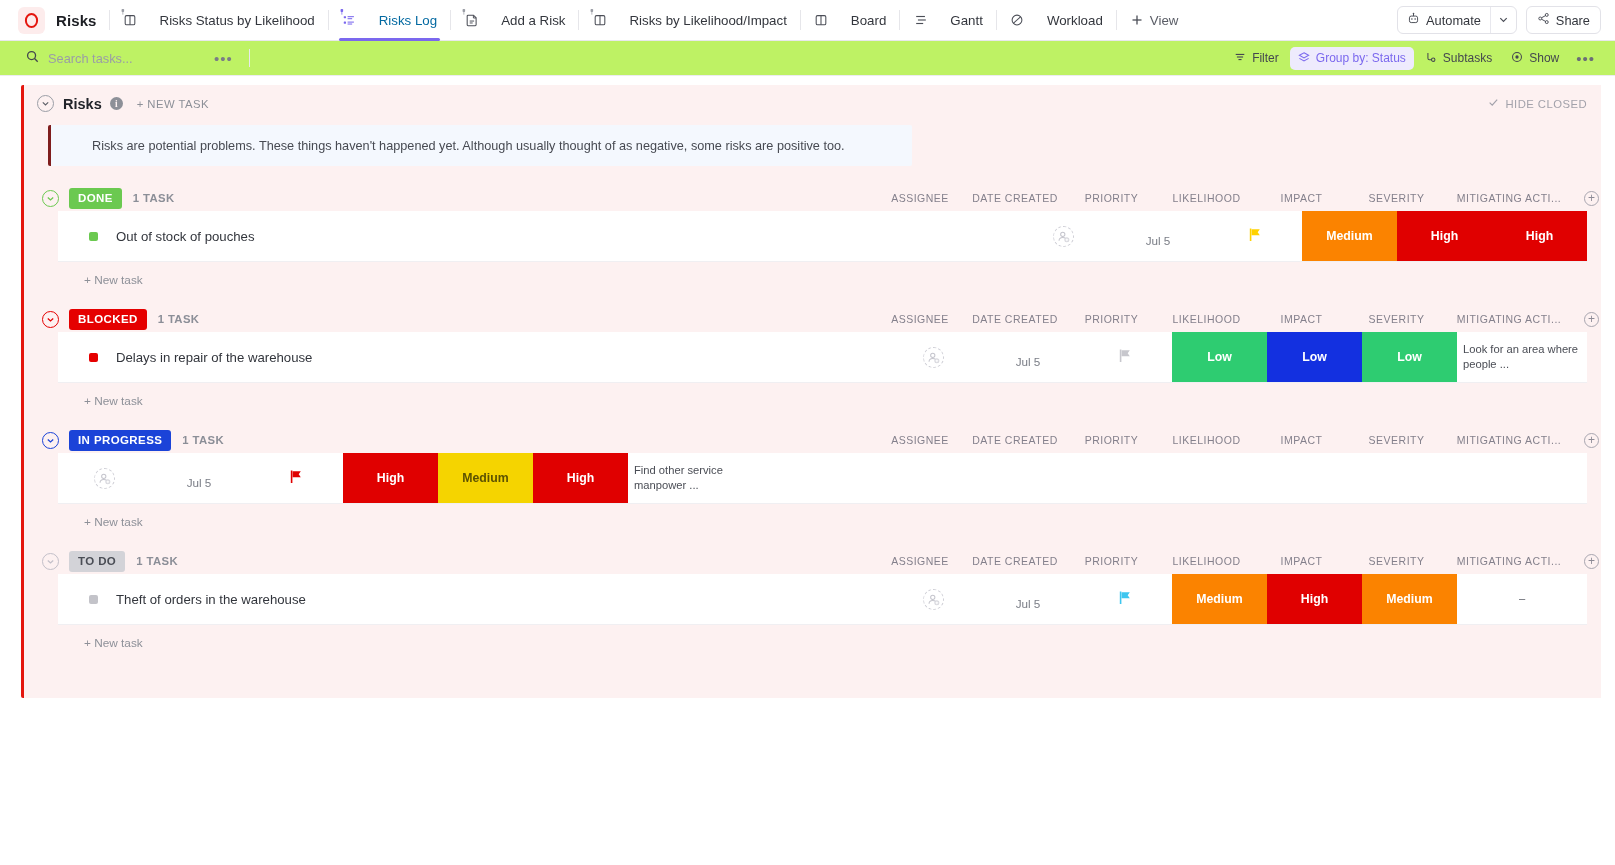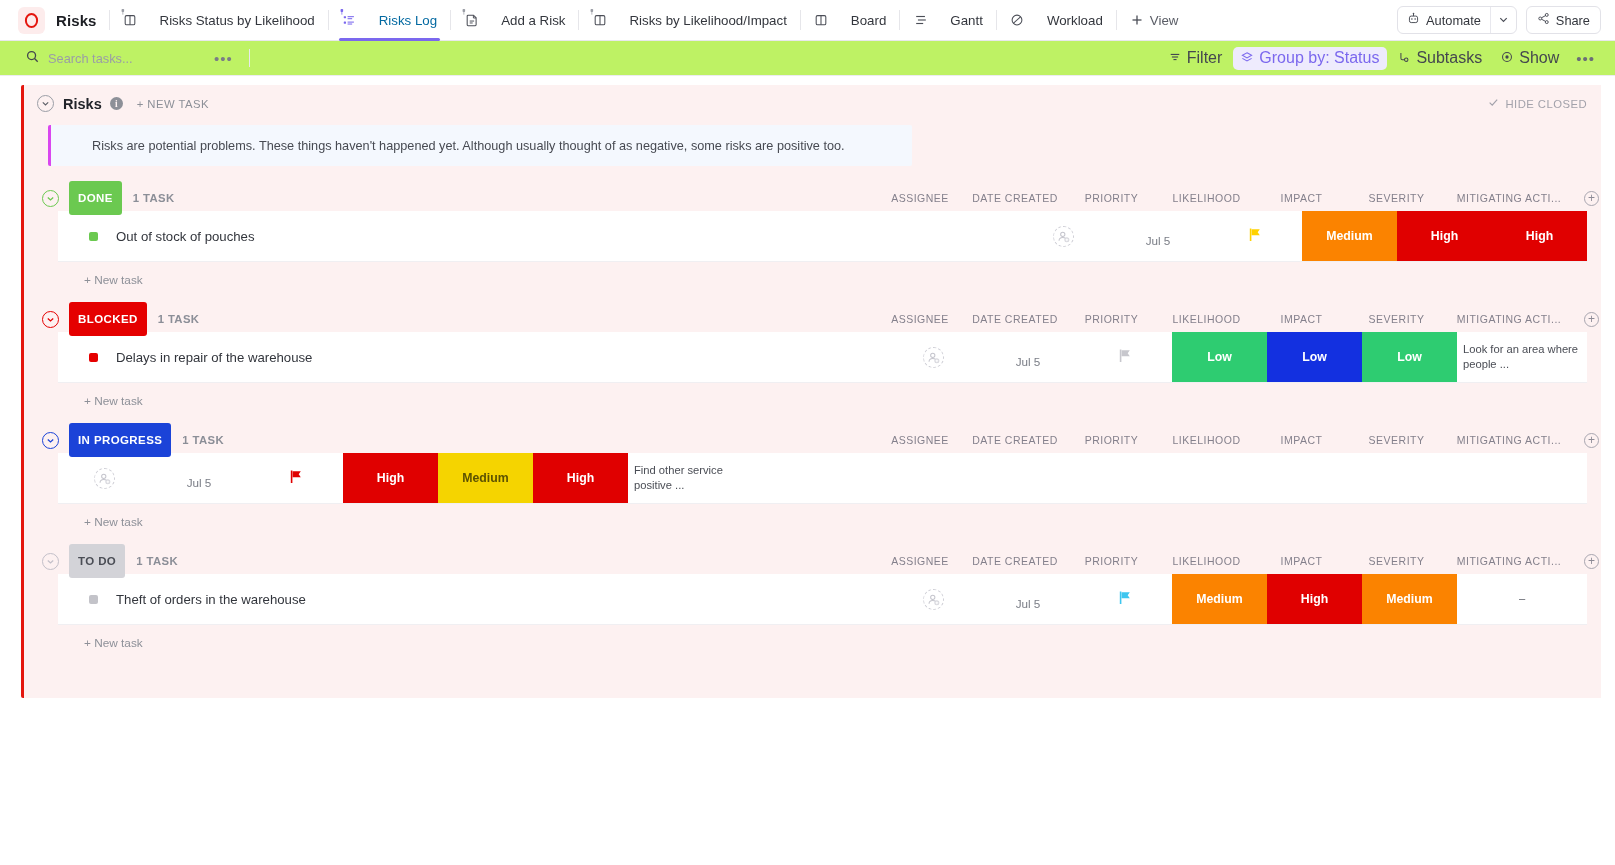--- a/index.html
+++ b/index.html
@@ -72,21 +72,21 @@
     border:none; outline:none; font-size:12.8px; color:#2b2d33;
     font-family:"Liberation Sans", sans-serif; background:transparent; width:145px;
   }
   .search-input::placeholder { color:#9a9da6; }
   .tb-dots { color:#7a7d86; font-size:15px; letter-spacing:1px; padding:0 8px; cursor:pointer; line-height:1; }
   .tb-sep { width:1px; height:18px; background:#e8e8ec; margin-left:8px; }
   .tb-right { margin-left:auto; display:flex; align-items:center; gap:3px; }
   .tb-btn {
     display:flex; align-items:center; gap:6px; height:23px;
     padding: 0 8px; border-radius:5px;
-    font-size:16px; color:#44474f; cursor:pointer; white-space:nowrap;
+    font-size:12px; color:#44474f; cursor:pointer; white-space:nowrap;
   }
   .tb-btn.active { background:#eeebfd; color:#7b68ee; }
   .tb-btn.dots { font-size:15px; letter-spacing:1px; padding:0 6px; color:#6b6e77; }
 
   
   .board {
     position:relative;
     background:#fdf1f1;
     margin: 9px 14px 0 21px;
     height: 613px;
@@ -110,34 +110,34 @@
   }
   .new-task-head { font-size:11.3px; color:#8d9098; letter-spacing:.45px; margin-left:14px; cursor:pointer; }
   .hide-closed {
     margin-left:auto; display:flex; align-items:center; gap:6px;
     font-size:11.3px; color:#a3a2ab; letter-spacing:.45px; cursor:pointer;
   }
 
   .desc-banner {
     margin: 3px 0 0 24px;
     width: 864px; height: 41px;
-    background:#f4f8fe; border-left:3px solid #d946ef; border-radius:2px;
+    background:#f4f8fe; border-left:3px solid #7f1d1d; border-radius:2px;
     display:flex; align-items:center; padding-left:41px;
   }
   .desc-banner span { font-size:12.7px; color:#474a52; }
 
   
   .group { margin-top: 19px; }
   .group-head { display:flex; align-items:center; height:26px; padding-left:18px; }
   .g-circ {
     width:17px; height:17px; border-radius:50%; border:1.3px solid;
     display:flex; align-items:center; justify-content:center; flex:0 0 auto; cursor:pointer;
   }
   .status-chip {
-    height:34px; border-radius:3px; display:flex; align-items:center; padding:0 9px;
+    height:21px; border-radius:3px; display:flex; align-items:center; padding:0 9px;
     font-size:11.5px; font-weight:700; letter-spacing:.4px; color:#fff; margin-left:10px;
     cursor:pointer; white-space:nowrap;
   }
   .task-count { font-size:11.3px; color:#8b8e97; letter-spacing:.4px; margin-left:11px; font-weight:600; }
   .col-heads { margin-left:auto; display:flex; align-items:center; }
   .ch {
     font-size:10.5px; color:#84808c; letter-spacing:.5px; text-align:center;
     font-weight:500;
   }
   .plus-circ {
@@ -581,21 +581,21 @@
           <div class="cell col-like">
             <span class="pill" style="background:#e00000">High</span>
           </div>
           <div class="cell col-impact">
             <span class="pill" style="background:#f5d400;color:#5c5200">Medium</span>
           </div>
           <div class="cell col-sev">
             <span class="pill" style="background:#e00000">High</span>
           </div>
           <div class="cell col-mit">
-            <span class="mit-txt">Find other service positive ...</span>
+            <span class="mit-txt">Find other service manpower ...</span>
           </div>
         </div>
         <div class="new-task-row">+ New task</div>
       </div>
       <div class="group">
         <div class="group-head">
           <div class="g-circ" style="border-color:#c3c0c9;color:#c3c0c9">
             <svg width="9" height="9" viewBox="0 0 10 10">
               <polyline points="2,3.8 5,6.6 8,3.8" fill="none" stroke="currentColor" stroke-width="1.4"></polyline>
             </svg>

